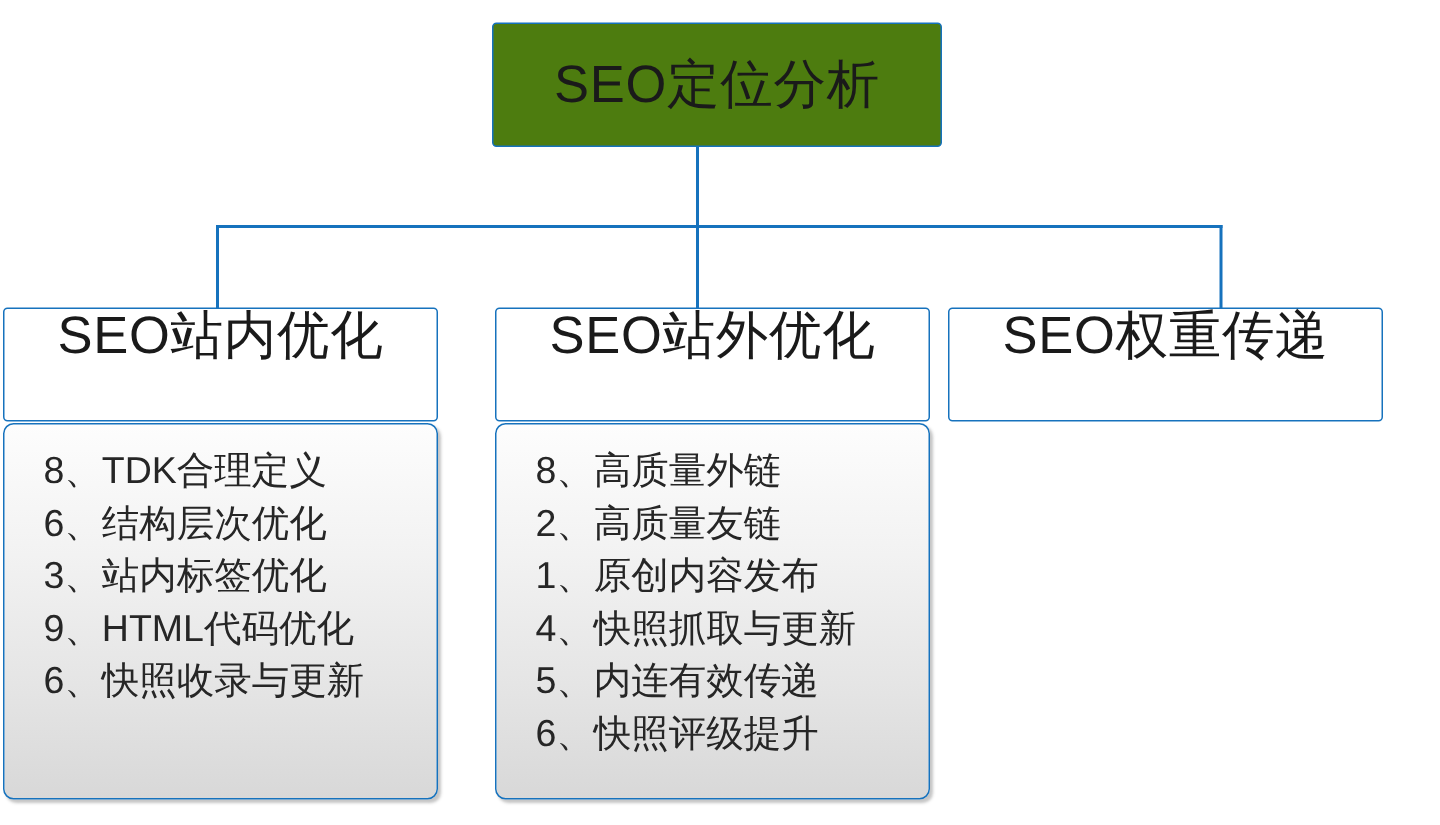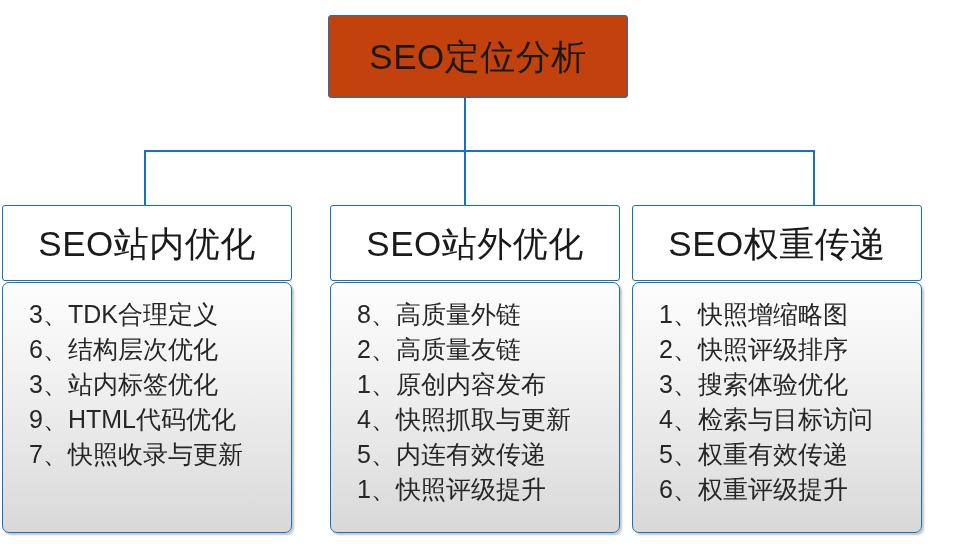--- a/index.html
+++ b/index.html
@@ -33,21 +33,21 @@
   
   #root-box {
     position: absolute;
     left: 328px;
     top: 15px;
     width: 300px;
     height: 83px;
     box-sizing: border-box;
     border: 1.3px solid #1672bd;
     border-radius: 3px;
-    background: #c2410c;
+    background: #4d7c0f;
     display: flex;
     align-items: center;
     justify-content: center;
   }
   #root-box .node-title {
     font-size: 35px;
     color: #1a1a1a;
     letter-spacing: 0.5px;
     line-height: 1;
   }
@@ -63,21 +63,21 @@
   #column-2 { left: 632px; }
 
   .branch-header {
     box-sizing: border-box;
     width: 100%;
     height: 76px;
     border: 1.3px solid #1672bd;
     border-radius: 3px;
     background: #ffffff;
     display: flex;
-    align-items: center;
+    align-items: flex-start;
     justify-content: center;
   }
   .branch-header .node-title {
     font-size: 35px;
     color: #1a1a1a;
     letter-spacing: 0.5px;
     line-height: 1;
   }
 
   .branch-body {
@@ -117,54 +117,44 @@
   <div id="root-box">
     <span class="node-title">SEO定位分析</span>
   </div>
 
   <div class="column" id="column-0">
     <div class="branch-header">
       <span class="node-title">SEO站内优化</span>
     </div>
     <div class="branch-body">
       <ul class="item-list">
-        <li>3、TDK合理定义</li>
+        <li>8、TDK合理定义</li>
         <li>6、结构层次优化</li>
         <li>3、站内标签优化</li>
         <li>9、HTML代码优化</li>
-        <li>7、快照收录与更新</li>
+        <li>6、快照收录与更新</li>
       </ul>
     </div>
   </div>
 
   <div class="column" id="column-1">
     <div class="branch-header">
       <span class="node-title">SEO站外优化</span>
     </div>
     <div class="branch-body">
       <ul class="item-list">
         <li>8、高质量外链</li>
         <li>2、高质量友链</li>
         <li>1、原创内容发布</li>
         <li>4、快照抓取与更新</li>
         <li>5、内连有效传递</li>
-        <li>1、快照评级提升</li>
+        <li>6、快照评级提升</li>
       </ul>
     </div>
   </div>
 
   <div class="column" id="column-2">
     <div class="branch-header">
       <span class="node-title">SEO权重传递</span>
     </div>
-    <div class="branch-body">
-      <ul class="item-list">
-        <li>1、快照增缩略图</li>
-        <li>2、快照评级排序</li>
-        <li>3、搜索体验优化</li>
-        <li>4、检索与目标访问</li>
-        <li>5、权重有效传递</li>
-        <li>6、权重评级提升</li>
-      </ul>
-    </div>
   </div>
 
 </div>
 
 </body></html>

